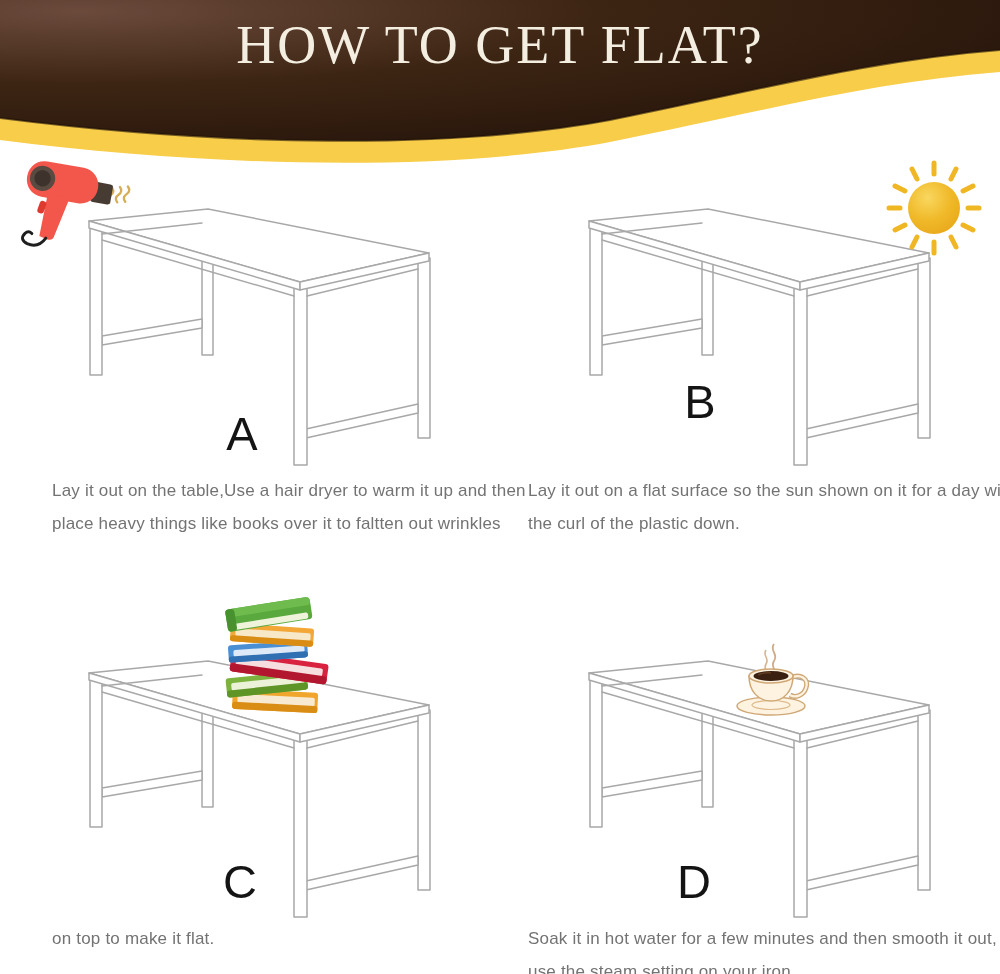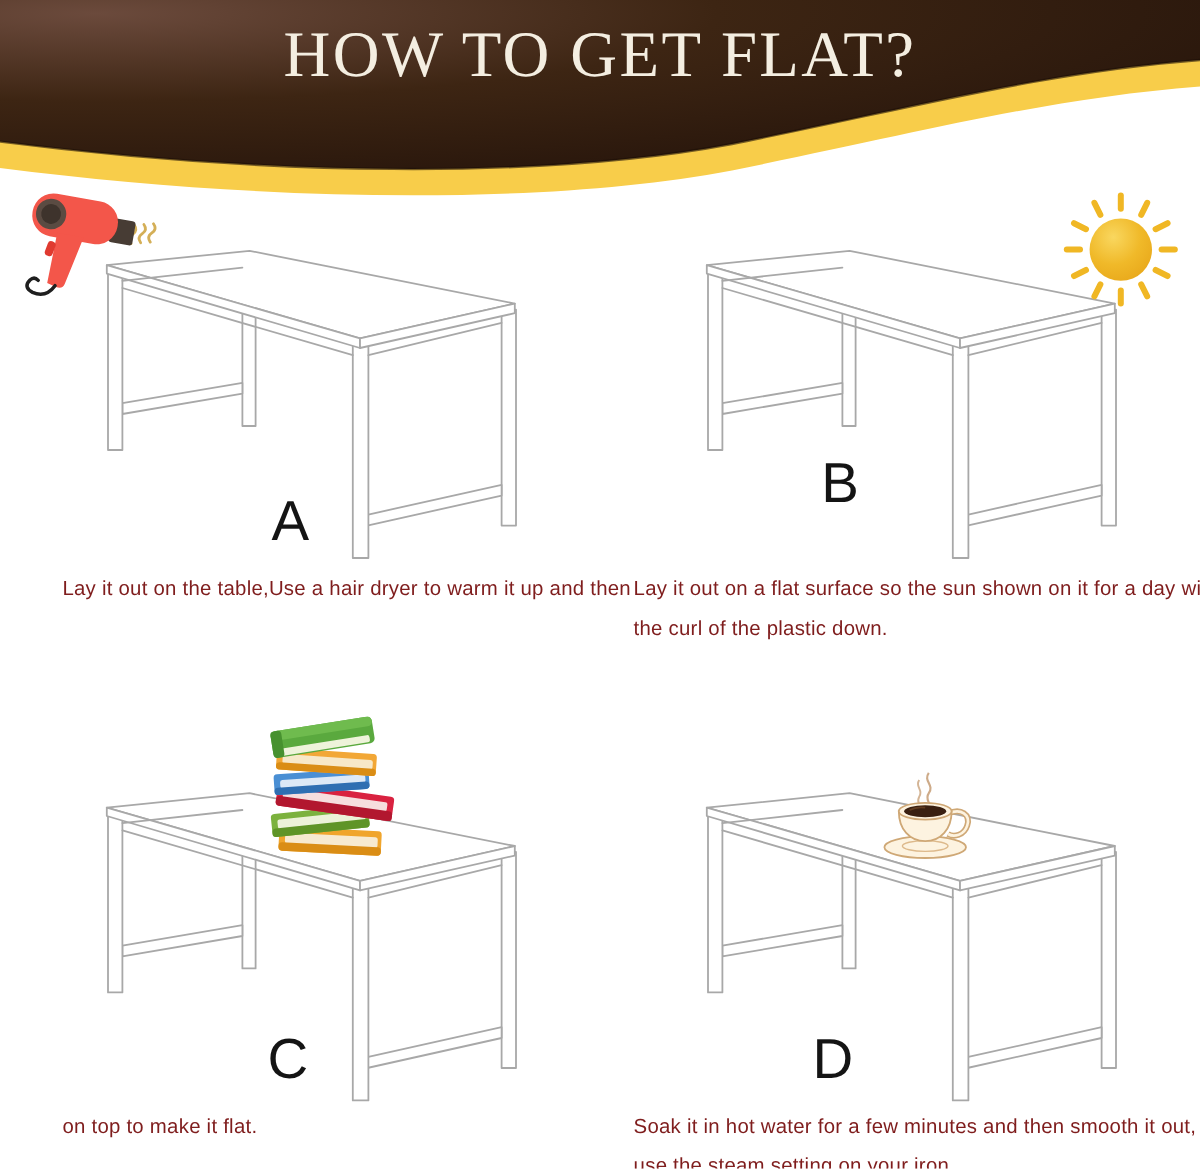--- a/index.html
+++ b/index.html
@@ -8,21 +8,21 @@
   .abs{position:absolute;}
   
   .header-svg{position:absolute;top:0;left:0;width:1000px;height:175px;display:block;}
   .page-title{position:absolute;top:14px;left:0;width:100%;text-align:center;
               font-family:"Liberation Serif",serif;font-size:54px;font-weight:400;
               letter-spacing:2px;color:#f4eee1;}
   
   .method-letter{position:absolute;width:64px;text-align:center;font-size:47px;line-height:1;
                  color:#141414;font-family:"Liberation Sans",sans-serif;}
   
-  .caption{position:absolute;font-size:17px;line-height:33px;color:#7f1d1d;white-space:nowrap;
+  .caption{position:absolute;font-size:17px;line-height:33px;color:#737373;white-space:nowrap;
            letter-spacing:0.2px;}
   svg{display:block;}
 </style>
 </head>
 <body>
 
 <div class="page">
 
   <svg width="0" height="0" style="position:absolute" aria-hidden="true">
     <defs>
@@ -161,20 +161,21 @@
     <path d="M34,35 q6,-3 13,-2" stroke="#6b4424" stroke-width="1.5" fill="none" opacity="0.8"></path>
   </svg>
 
   <div class="method-letter" style="left:210px;top:410px">A</div>
   <div class="method-letter" style="left:668px;top:378px">B</div>
   <div class="method-letter" style="left:208px;top:858px">C</div>
   <div class="method-letter" style="left:662px;top:858px">D</div>
 
   <div class="caption" style="left:52px;top:474px">
     <div>Lay it out on the table,Use a hair dryer to warm it up and then</div>
+    <div>place heavy things like books over it to faltten out wrinkles</div>
   </div>
   <div class="caption" style="left:528px;top:474px">
     <div>Lay it out on a flat surface so the sun shown on it for a day with</div>
     <div>the curl of the plastic down.</div>
   </div>
   <div class="caption" style="left:52px;top:922px">
     <div>on top to make it flat.</div>
   </div>
   <div class="caption" style="left:528px;top:922px">
     <div>Soak it in hot water for a few minutes and then smooth it out, or</div>

